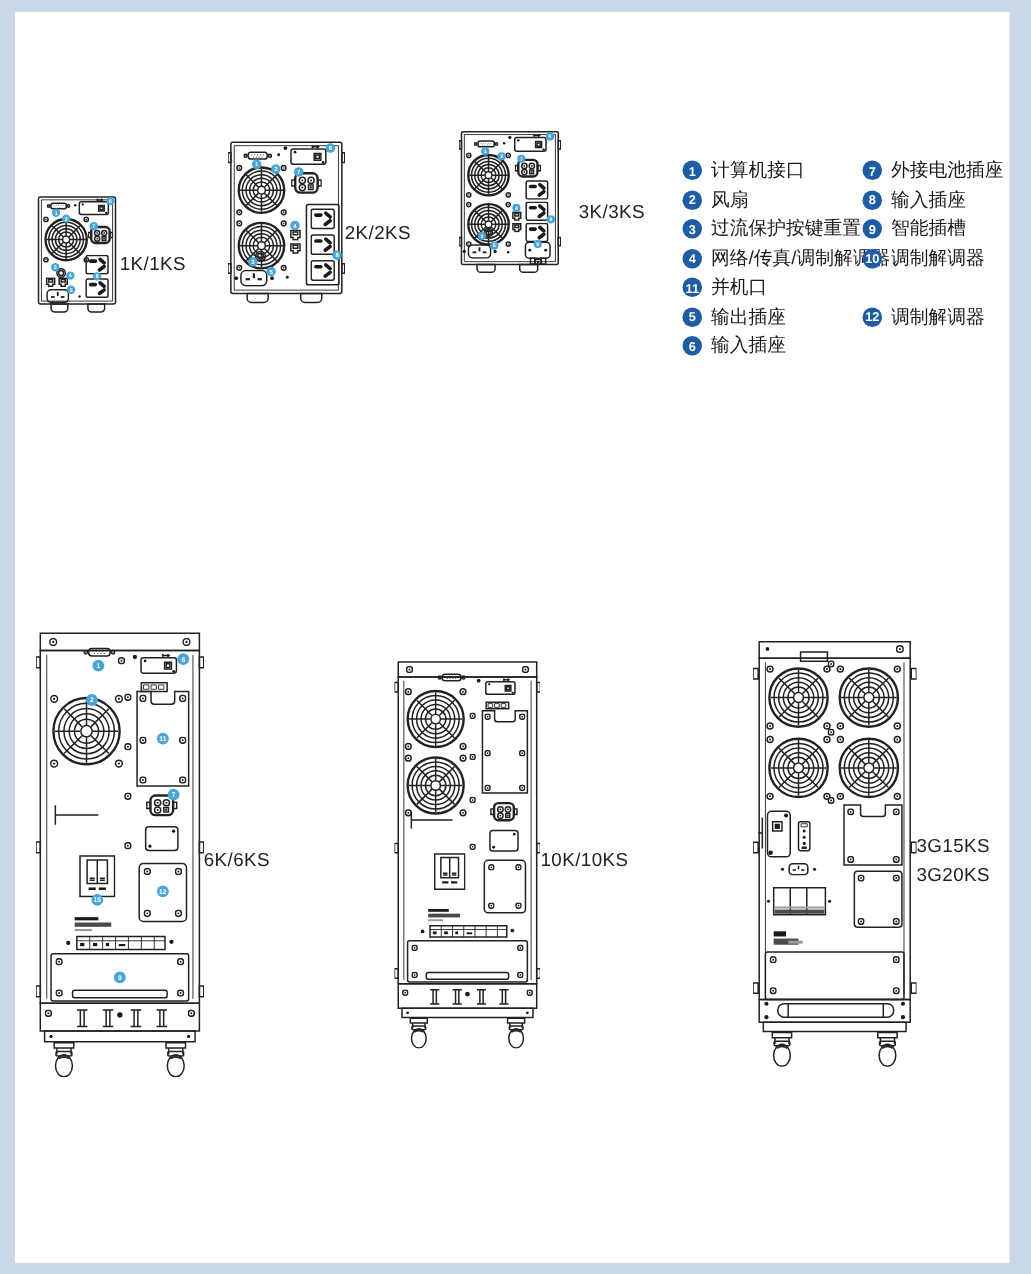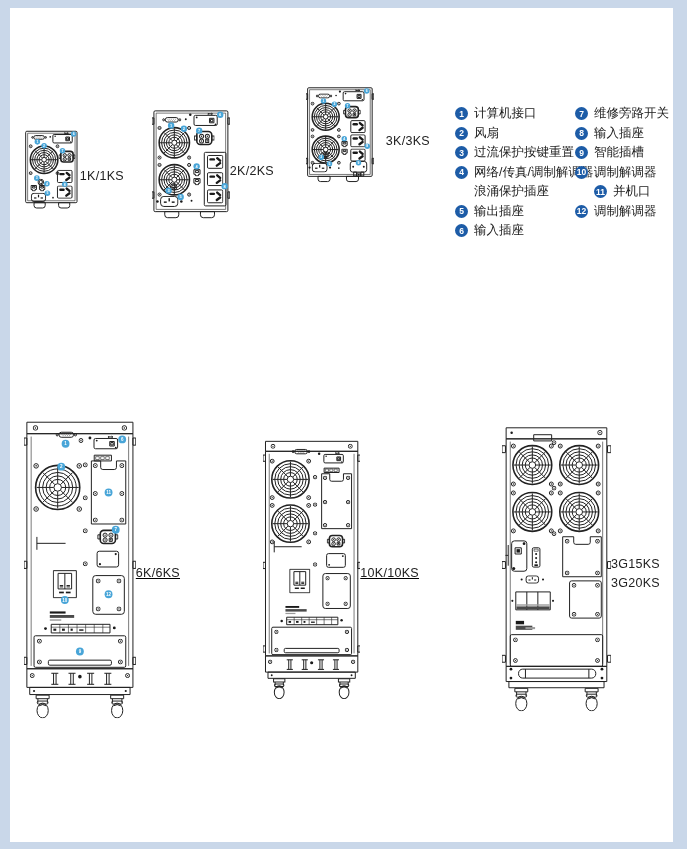--- a/index.html
+++ b/index.html
@@ -213,21 +213,21 @@
         <text class="co-t" y="2.2">5</text>
       </g>
     <g transform="translate(73,98)">
         <circle class="co-c" r="5"></circle>
         <text class="co-t" y="2.2">8</text>
       </g>
   </svg>
   <figcaption>1K/1KS</figcaption>
 </figure>
 
-<figure style="left:152px;top:76px;width:122px;">
+<figure style="left:152px;top:60px;width:122px;">
   <svg width="122" height="182" viewBox="0 0 122 182">
     <rect class="k" x="3" y="3" width="116" height="158" rx="2"></rect>
     <rect class="k2" x="6.5" y="6.5" width="109" height="151"></rect>
     <rect class="k" x="0" y="14" width="3" height="10"></rect>
       <rect class="k" x="119" y="14" width="3" height="10"></rect>
     <rect class="k" x="0" y="130" width="3" height="10"></rect>
       <rect class="k" x="119" y="130" width="3" height="10"></rect>
     <path class="k" d="M20,161 h22 v5 a4.5,4.5 0 0 1 -4.5,4.5 h-13 a4.5,4.5 0 0 1 -4.5,-4.5 z"></path>
     <path class="k" d="M76,161 h22 v5 a4.5,4.5 0 0 1 -4.5,4.5 h-13 a4.5,4.5 0 0 1 -4.5,-4.5 z"></path>
     <g>
@@ -391,21 +391,21 @@
 </figure>
 
 <div class="legend">
   <div class="lg-row">
     <div class="lg-cell c1">
         <span class="lg-num">1</span>
         <span class="lg-text">计算机接口</span>
       </div>
     <div class="lg-cell">
         <span class="lg-num">7</span>
-        <span class="lg-text">维修旁路开关</span>
+        <span class="lg-text">外接电池插座</span>
       </div>
   </div>
   <div class="lg-row">
     <div class="lg-cell c1">
         <span class="lg-num">2</span>
         <span class="lg-text">风扇</span>
       </div>
     <div class="lg-cell">
         <span class="lg-num">8</span>
         <span class="lg-text">输入插座</span>
@@ -425,23 +425,20 @@
     <div class="lg-cell c1">
         <span class="lg-num">4</span>
         <span class="lg-text">网络/传真/调制解调器、</span>
       </div>
     <div class="lg-cell">
         <span class="lg-num">10</span>
         <span class="lg-text">调制解调器</span>
       </div>
   </div>
   <div class="lg-row">
-    <div class="lg-cell c1 lg-indent">
-        <span class="lg-text">浪涌保护插座</span>
-      </div>
     <div class="lg-cell">
         <span class="lg-num">11</span>
         <span class="lg-text">并机口</span>
       </div>
   </div>
   <div class="lg-row">
     <div class="lg-cell c1">
         <span class="lg-num">5</span>
         <span class="lg-text">输出插座</span>
       </div>
@@ -451,21 +448,21 @@
       </div>
   </div>
   <div class="lg-row">
     <div class="lg-cell c1">
         <span class="lg-num">6</span>
         <span class="lg-text">输入插座</span>
       </div>
   </div>
 </div>
 
-<figure style="left:24px;top:362px;width:156px;text-decoration:underline;">
+<figure style="left:24px;top:362px;width:156px;">
   <svg width="156" height="415" viewBox="0 0 156 415">
     <rect class="k" x="0" y="24" width="4" height="10"></rect>
       <rect class="k" x="152" y="24" width="4" height="10"></rect>
     <rect class="k" x="0" y="196" width="4" height="10"></rect>
       <rect class="k" x="152" y="196" width="4" height="10"></rect>
     <rect class="k" x="0" y="330" width="4" height="10"></rect>
       <rect class="k" x="152" y="330" width="4" height="10"></rect>
     <rect class="k" x="4" y="2" width="148" height="16"></rect>
     <use href="#scw" x="12" y="6" width="8" height="8"></use>
       <use href="#scw" x="136" y="6" width="8" height="8"></use>
@@ -593,21 +590,21 @@
         <text class="co-t" y="2.2">12</text>
       </g>
     <g transform="translate(78,322)">
         <circle class="co-c" r="5.5"></circle>
         <text class="co-t" y="2.2">9</text>
       </g>
   </svg>
   <figcaption>6K/6KS</figcaption>
 </figure>
 
-<figure style="left:263px;top:362px;width:156px;text-decoration:underline;">
+<figure style="left:263px;top:362px;width:156px;">
   <svg width="156" height="415" viewBox="0 0 156 415">
     <rect class="k" x="0" y="24" width="4" height="10"></rect>
       <rect class="k" x="152" y="24" width="4" height="10"></rect>
     <rect class="k" x="0" y="196" width="4" height="10"></rect>
       <rect class="k" x="152" y="196" width="4" height="10"></rect>
     <rect class="k" x="0" y="330" width="4" height="10"></rect>
       <rect class="k" x="152" y="330" width="4" height="10"></rect>
     <rect class="k" x="4" y="2" width="148" height="16"></rect>
     <use href="#scw" x="12" y="6" width="8" height="8"></use>
       <use href="#scw" x="136" y="6" width="8" height="8"></use>

